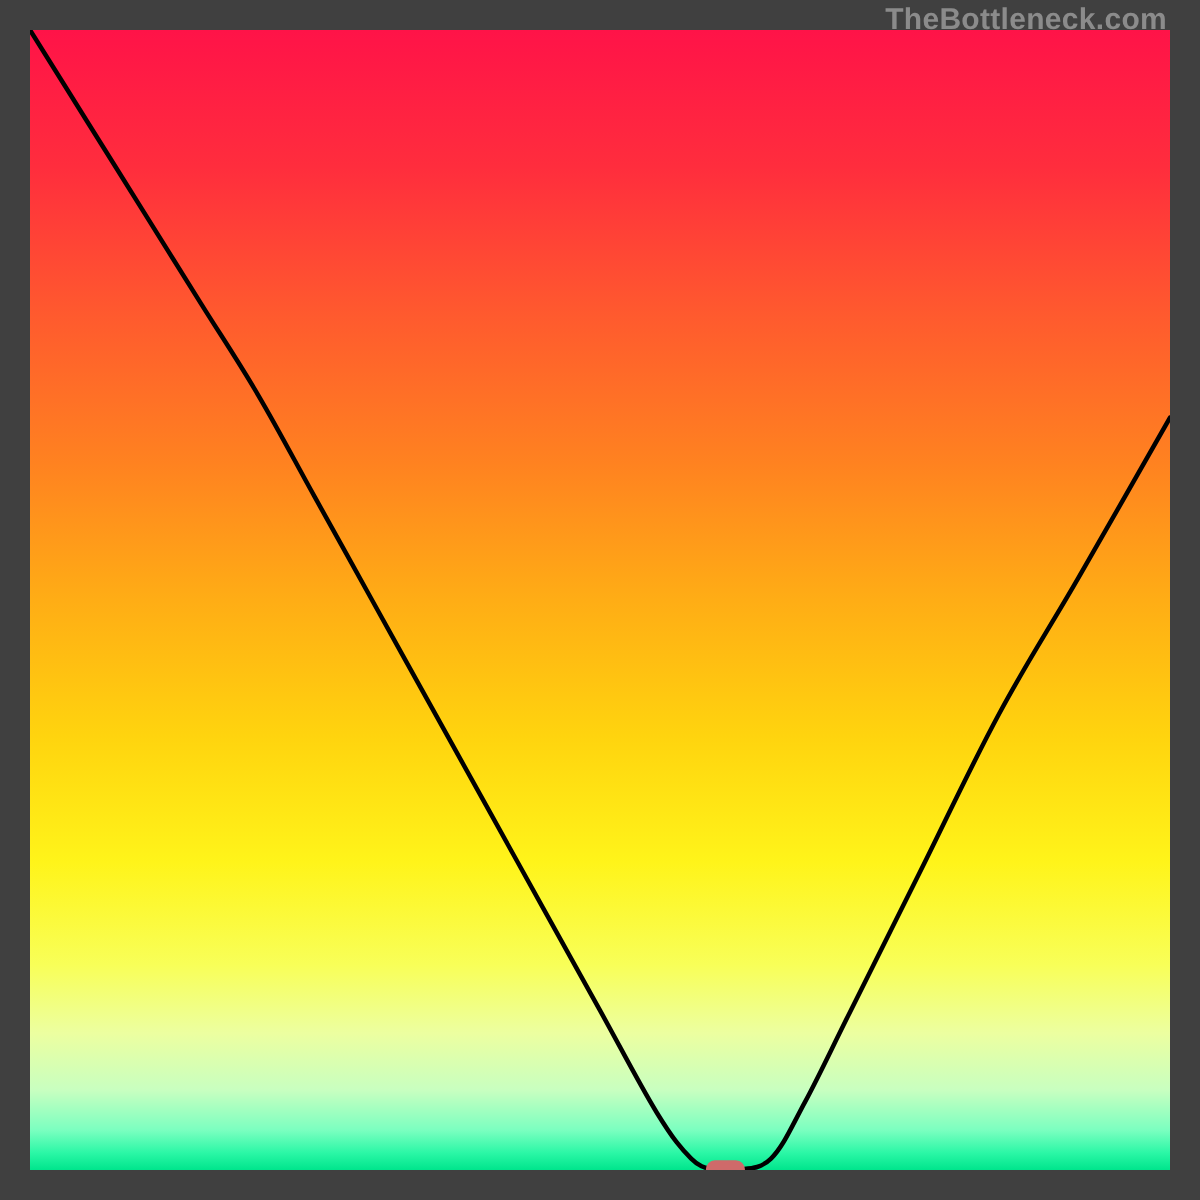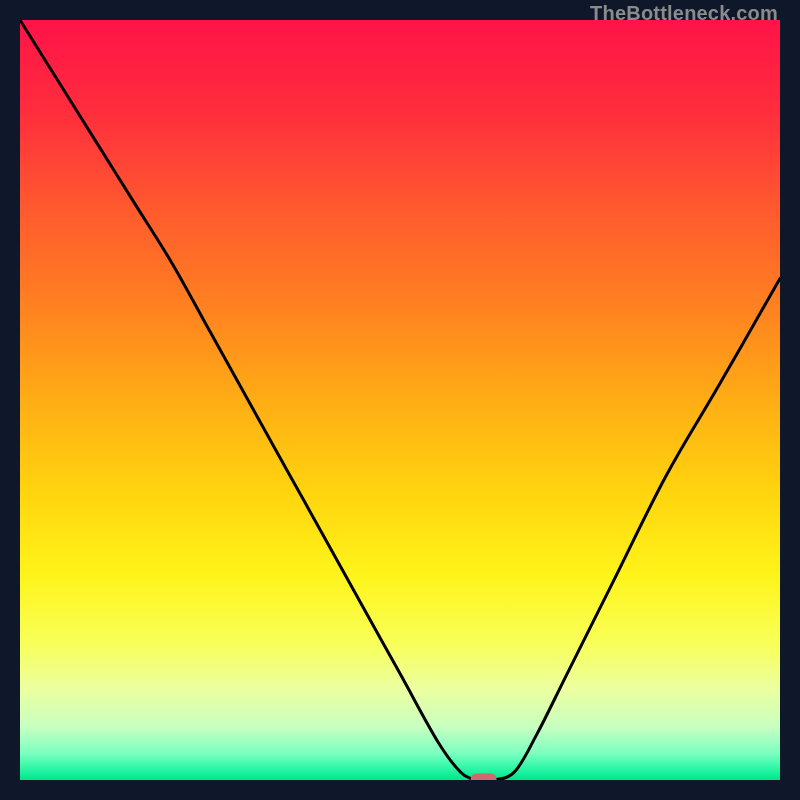--- a/index.html
+++ b/index.html
@@ -9,21 +9,21 @@
     height: 800px;
     background: #000;
     overflow: hidden;
   }
   .frame {
     position: absolute;
     left: 0;
     top: 0;
     width: 800px;
     height: 800px;
-    background: #0f172a;
+    background: #404040;
   }
   .plot-area {
     position: absolute;
     left: 20px;
     top: 20px;
     width: 760px;
     height: 760px;
     overflow: hidden;
   }
   .watermark {

